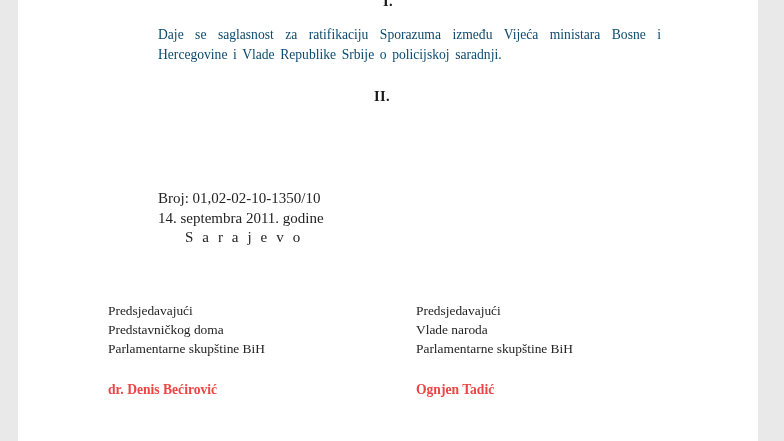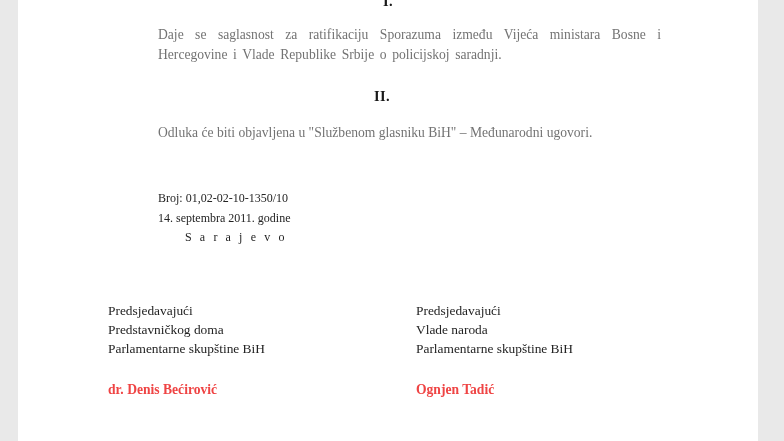--- a/index.html
+++ b/index.html
@@ -47,42 +47,42 @@
     top: -7px;
   }
   .rh-2 {
     position: absolute;
     left: 0;
     right: 12px;
     top: 88px;
   }
   .para {
     position: absolute;
-    color: #737373;
+    color: #0c4a6e;
     font-size: 13.6px;
     line-height: 20px;
   }
   .para-1 {
     left: 140px;
     width: 503px;
     top: 25px;
     text-align: justify;
     word-spacing: 2.2px;
   }
   .para-2 {
     left: 140px;
     width: 520px;
     top: 123px;
   }
   .block-info {
     position: absolute;
     left: 140px;
     top: 189px;
     color: #232323;
-    font-size: 12px;
+    font-size: 15px;
     line-height: 19.5px;
   }
   .block-info div {
     white-space: nowrap;
   }
   .city {
     letter-spacing: 2.6px;
     margin-left: 27px;
   }
   .signatures {
@@ -137,21 +137,20 @@
 
   <div class="page">
     <div class="page-inner">
 
       <div class="roman-heading rh-1">I.</div>
 
       <div class="para para-1">Daje se saglasnost za ratifikaciju Sporazuma između Vijeća ministara Bosne i Hercegovine i Vlade Republike Srbije o policijskoj saradnji.</div>
 
       <div class="roman-heading rh-2">II.</div>
 
-      <div class="para para-2">Odluka će biti objavljena u "Službenom glasniku BiH" – Međunarodni ugovori.</div>
 
       <div class="block-info">
         <div>Broj: 01,02-02-10-1350/10</div>
         <div>14. septembra 2011. godine</div>
         <div class="city">S a r a j e v o</div>
       </div>
 
       <div class="signatures">
         <div class="sig-col sig-left">
           <div>Predsjedavajući</div>

